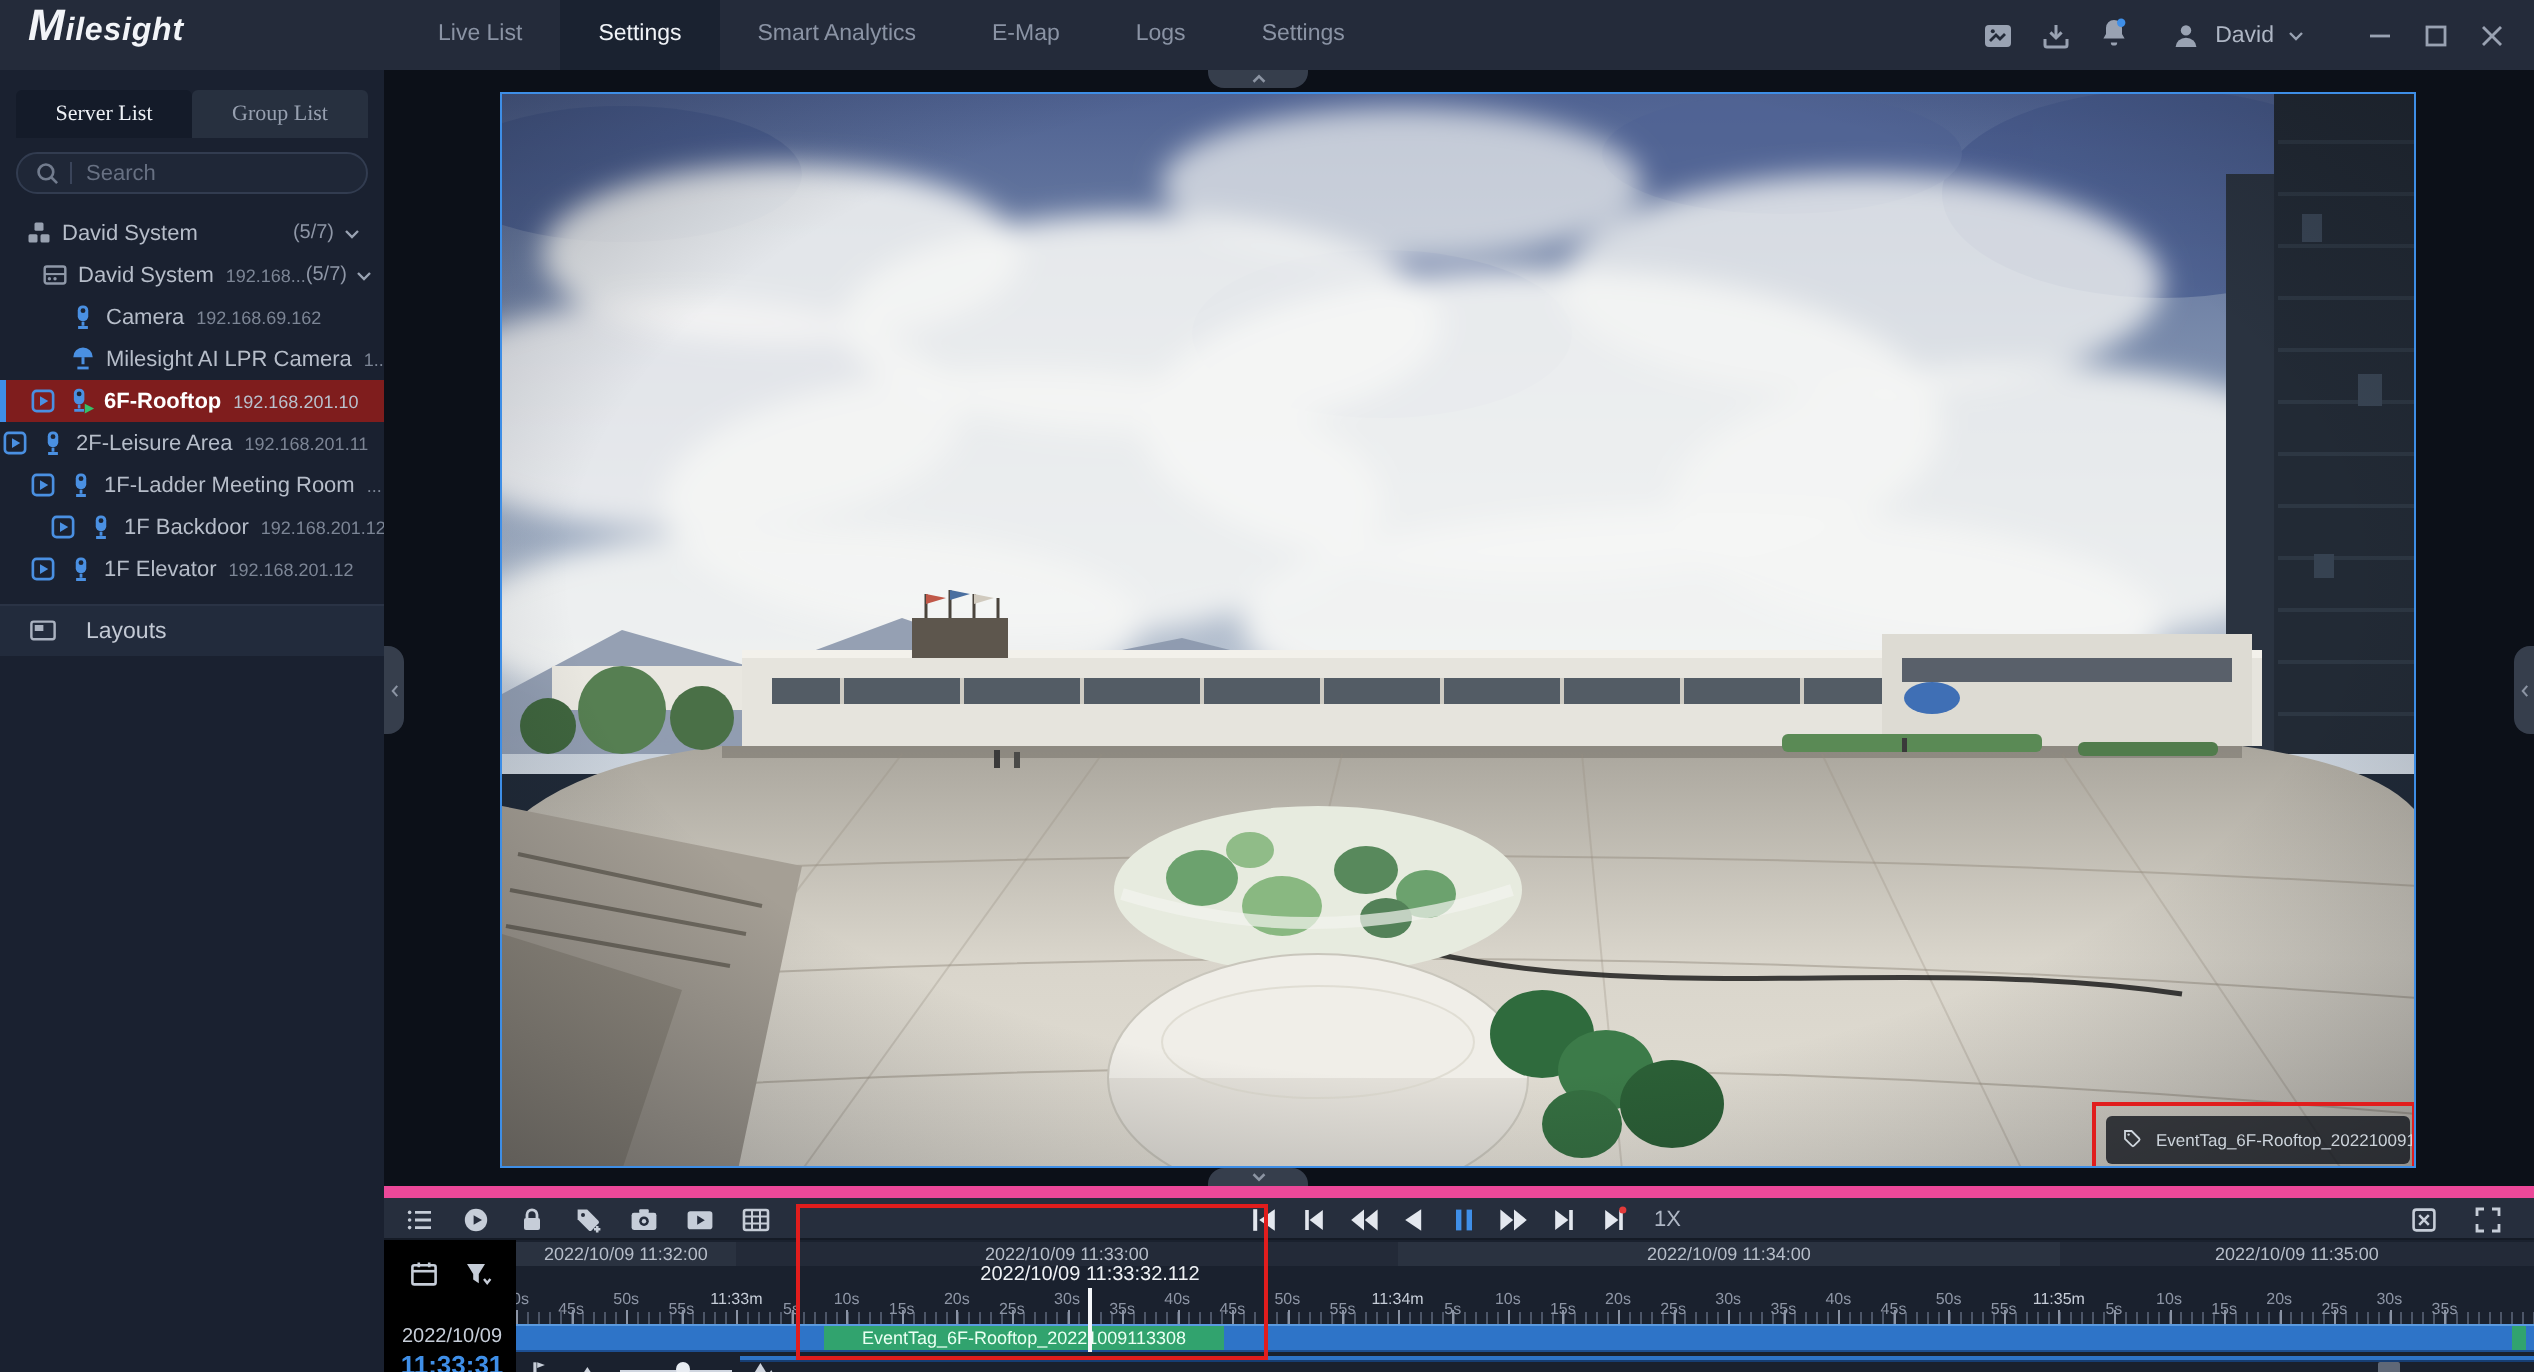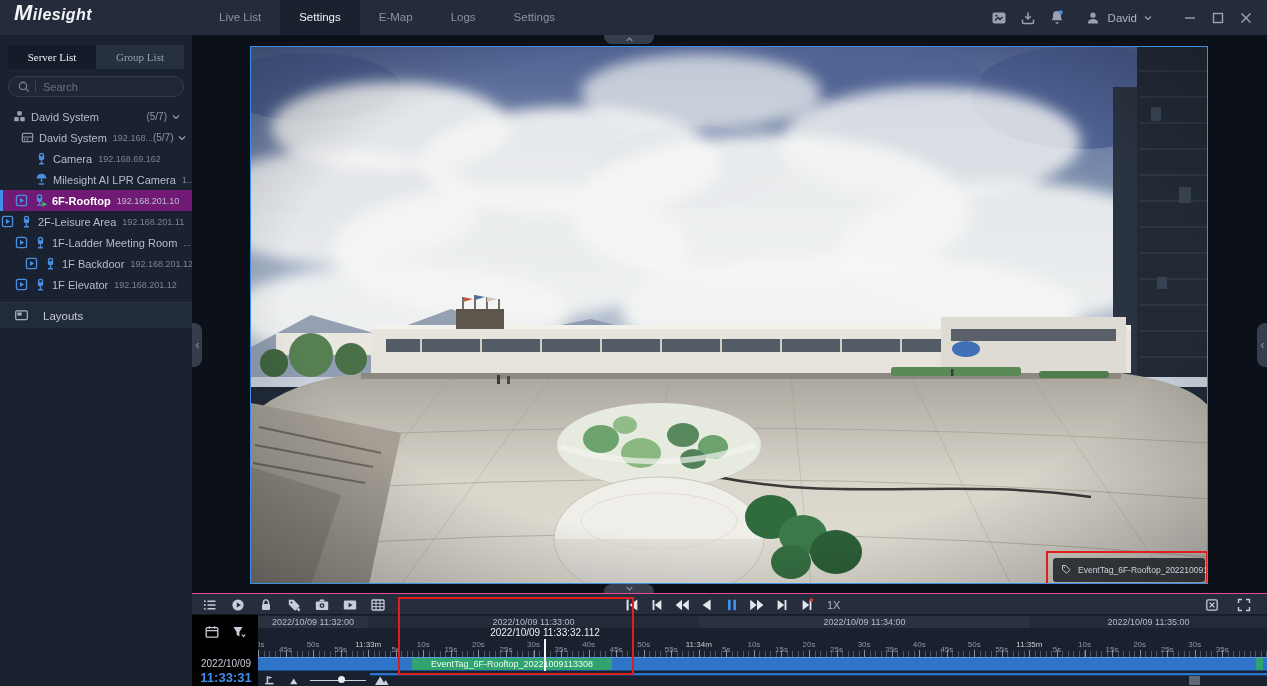--- a/index.html
+++ b/index.html
@@ -26,21 +26,21 @@
   #sidebar { position:absolute; left:0; top:35px; width:192px; height:651px; background:#1a2130; z-index:20; }
   .side-tabs { position:absolute; left:8px; top:10px; width:176px; height:24px; display:flex;font-family:Liberation Serif, serif; }
   .side-tab { flex:1; text-align:center; line-height:24px; font-size:11px; background:#27303f; color:#97a0b0; border-radius:3px 3px 0 0; cursor:pointer; }
   .side-tab.active { background:#141b29; color:#eef1f6; }
   .search-box { position:absolute; left:8px; top:41px; width:176px; height:21px; background:#1f2737; border:1px solid #323c50; border-radius:11px; display:flex; align-items:center; padding:0 8px; }
   .search-box .sdiv { width:1px; height:11px; background:#3a445a; margin:0 7px 0 4px; }
   .search-box input { background:transparent; border:none; outline:none; color:#aab2c0; font-size:11px; width:110px; font-family:"Liberation Sans",sans-serif; }
   .search-box input::placeholder { color:#677082; }
   #tree { position:absolute; left:0; top:71px; width:192px; }
   .trow { position:relative; height:21px; display:flex; align-items:center; white-space:nowrap; overflow:hidden; cursor:pointer; }
-  .trow.sel { background:#701a75; }
+  .trow.sel { background:#7f1d1d; }
   .trow.sel::before { content:""; position:absolute; left:0; top:0; width:3px; height:21px; background:#3f8fe8; }
   .ticon16 { width:15px; height:15px; display:inline-flex; flex:none; margin-right:4px; }
   .tlabel { color:#b6bdc9; font-size:11px; }
   .trow.sel .tlabel { color:#ffffff; font-weight:bold; }
   .tmeta { color:#7c8595; font-size:9px; margin-left:6px; }
   .trow.sel .tmeta { color:#b9c0cc; }
   .tright { margin-left:auto; display:flex; align-items:center; padding-right:10px; }
   .tcount { color:#8e96a6; font-size:10px; margin-right:3px; }
   .layouts-row { position:absolute; left:0; top:267px; width:192px; height:26px; background:#222b3c; border-top:1px solid #2a3345; display:flex; align-items:center; padding-left:14px; cursor:pointer; }
   .layouts-row .llabel { color:#c3c9d4; margin-left:10px; font-size:11.5px; }
@@ -52,21 +52,21 @@
   .evt-overlay { position:absolute; left:802px; top:511px; width:152px; height:24px; background:rgba(13,17,24,.78); border-radius:3px; display:flex; align-items:center; padding:0 8px; z-index:3; }
   .evt-overlay .etext { color:#ccd3da; font-size:8.5px; margin-left:5px; white-space:nowrap; }
   .red-rect { position:absolute; border:2px solid #e11d1d; z-index:4; pointer-events:none; }
   .handle { position:absolute; background:#3a4251; display:flex; align-items:center; justify-content:center; cursor:pointer; z-index:6; opacity:.92; }
   .h-top { left:412px; top:0; width:50px; height:9px; border-radius:0 0 8px 8px; }
   .h-bottom { left:412px; top:549px; width:50px; height:9px; border-radius:8px 8px 0 0; }
   .h-left { left:0; top:288px; width:10px; height:44px; border-radius:0 8px 8px 0; }
   .h-right { left:1065px; top:288px; width:10px; height:44px; border-radius:8px 0 0 8px; }
 
   
-  #panel { position:absolute; left:192px; top:593px; width:1075px; height:93px; background:#1a212e; border-top:1px solid #ec4899; z-index:25; }
+  #panel { position:absolute; left:192px; top:593px; width:1075px; height:93px; background:#1a212e; border-top:6px solid #ec4899; z-index:25; }
   .pp-toolbar { position:absolute; left:0; top:0; width:1075px; height:21px; background:#262e3d; border-bottom:1px solid #151b26; }
   .pp-left { position:absolute; left:8px; top:1px; display:flex; gap:9px; }
   .pp-transport { position:absolute; left:430px; top:1px; display:flex; gap:6px; align-items:center; }
   .pp-right { position:absolute; right:14px; top:1px; display:flex; gap:13px; }
   .pbtn { width:19px; height:19px; display:inline-flex; align-items:center; justify-content:center; cursor:pointer; }
   .speed { color:#aeb6c4; font-size:11px; margin-left:5px; }
   .seg { position:absolute; top:22px; height:12px; line-height:12px; text-align:center; font-size:9px; color:#b6bdc9; background:#2a3240; overflow:hidden; white-space:nowrap; cursor:pointer; }
   .seg.alt { background:#232a38; }
   .tooltip { position:absolute; left:353px; top:33px; transform:translateX(-50%); color:#eef1f5; font-size:10px; white-space:nowrap; z-index:3; }
   #ruler { position:absolute; left:66px; top:46px; width:1009px; height:17px; cursor:pointer; }
@@ -98,20 +98,21 @@
 
 <div id="root">
 
   <header id="topbar">
     <div class="brand">
       <span class="brand-text">Milesight</span>
     </div>
     <nav id="nav">
         <div class="nav-item">Live List</div>
         <div class="nav-item active">Settings</div>
+        <div class="nav-item">Smart Analytics</div>
         <div class="nav-item">E-Map</div>
         <div class="nav-item">Logs</div>
         <div class="nav-item">Settings</div>
       </nav>
     <div class="top-actions">
       <span class="tico">
           <svg width="16" height="16" viewBox="0 0 16 16">
             <rect x="1.5" y="2.5" width="13" height="11" rx="2" fill="#99a2b2"></rect>
             <polyline points="4,10.5 7,7.5 9,9.5 11.5,7" stroke="#232a38" stroke-width="1.4" fill="none"></polyline>
             <circle cx="5.4" cy="5.6" r="1" fill="#232a38"></circle>

